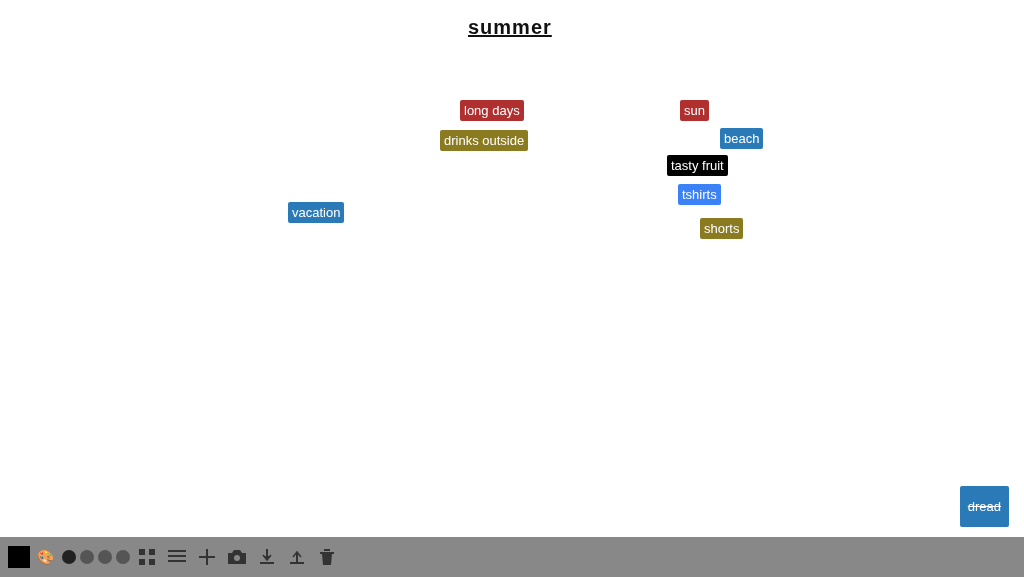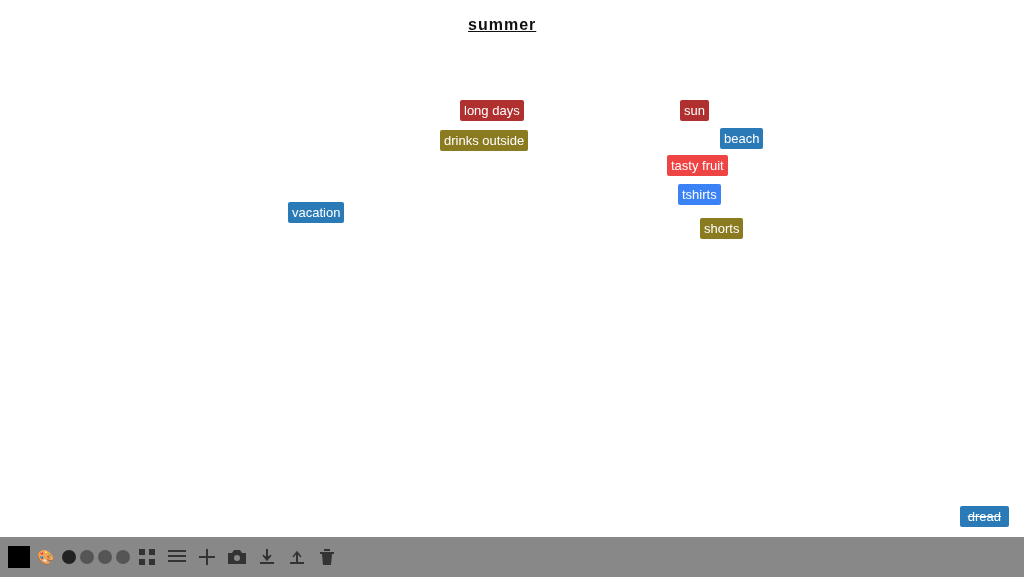--- a/index.html
+++ b/index.html
@@ -26,21 +26,21 @@
       padding: 3px 4px;
       color: #ffffff;
       font-size: 13px;
       font-weight: 500;
       border-radius: 2px;
       white-space: nowrap;
     }
 
     .title-text {
       position: absolute;
-      font-size: 16px;
+      font-size: 20px;
       font-weight: bold;
       color: #111111;
       text-decoration: underline;
       letter-spacing: 1px;
     }
 
     
     .toolbar {
       position: absolute;
       bottom: 0;
@@ -93,41 +93,41 @@
       color: #222222;
       font-size: 16px;
     }
 
     .dread-tag {
       position: absolute;
       bottom: 50px;
       right: 15px;
       background: #2a7ab8;
       color: white;
-      padding: 3px 8px;
+      padding: 13px 8px;
       font-size: 13px;
       font-weight: 500;
       text-decoration: line-through;
       border-radius: 2px;
     }
   </style>
 </head>
 <body>
 
 <div class="canvas-area">
 
   <span class="title-text" style="left: 468px; top: 16px;">summer</span>
 
   <div id="tags-container">
       <div class="tag" style="left: 460px; top: 100px; background-color: rgb(176, 48, 48);">long days</div>
       <div class="tag" style="left: 440px; top: 130px; background-color: rgb(138, 122, 32);">drinks outside</div>
       <div class="tag" style="left: 288px; top: 202px; background-color: rgb(42, 122, 184);">vacation</div>
       <div class="tag" style="left: 680px; top: 100px; background-color: rgb(176, 48, 48); text-align: center;">sun</div>
       <div class="tag" style="left: 672px; top: 128px; background-color: rgb(42, 122, 184); margin-left: 48px;">beach</div>
-      <div class="tag" style="left: 667px; top: 155px; background-color: #ef4444;">tasty fruit</div>
+      <div class="tag" style="left: 667px; top: 155px; background-color: #000000;">tasty fruit</div>
       <div class="tag" style="left: 678px; top: 184px; background-color: #3b82f6;">tshirts</div>
       <div class="tag" style="left: 700px; top: 218px; background-color: rgb(138, 122, 32);">shorts</div>
     </div>
 
 </div>
 
 <div class="dread-tag">dread</div>
 
 <div class="toolbar">
   <div class="toolbar-black-square"></div>

